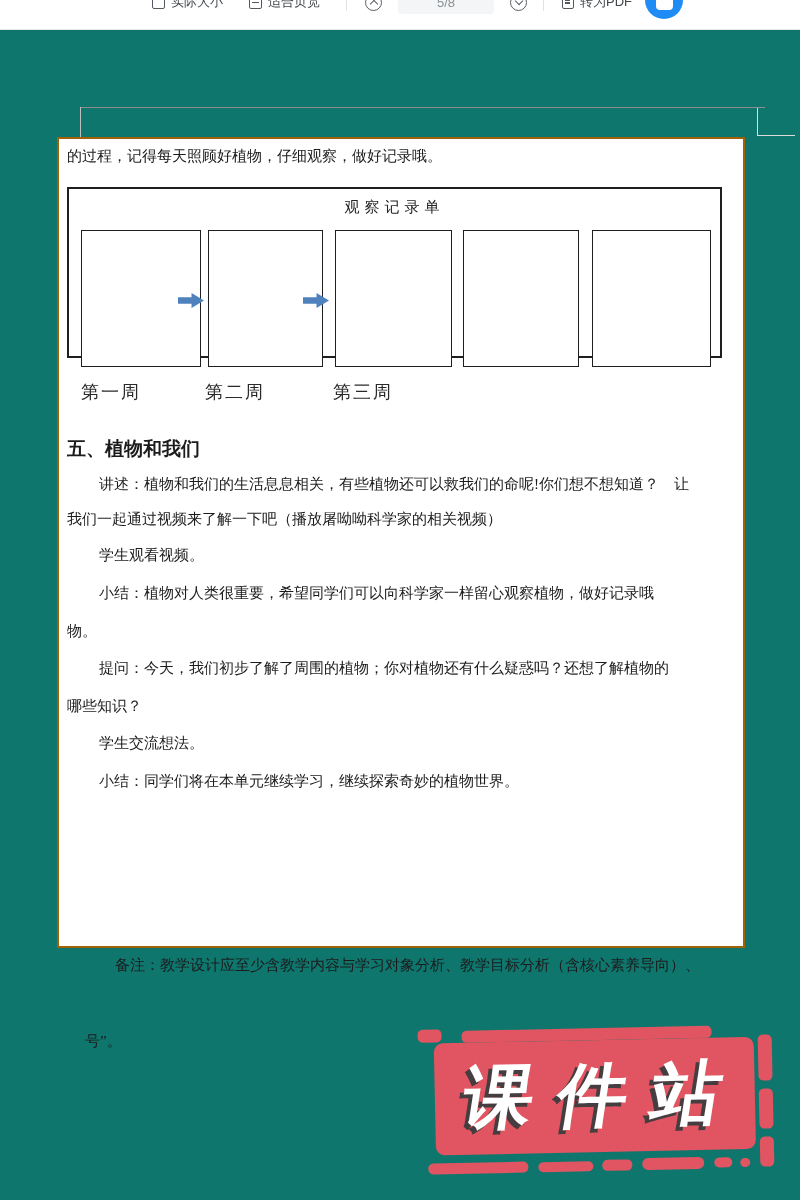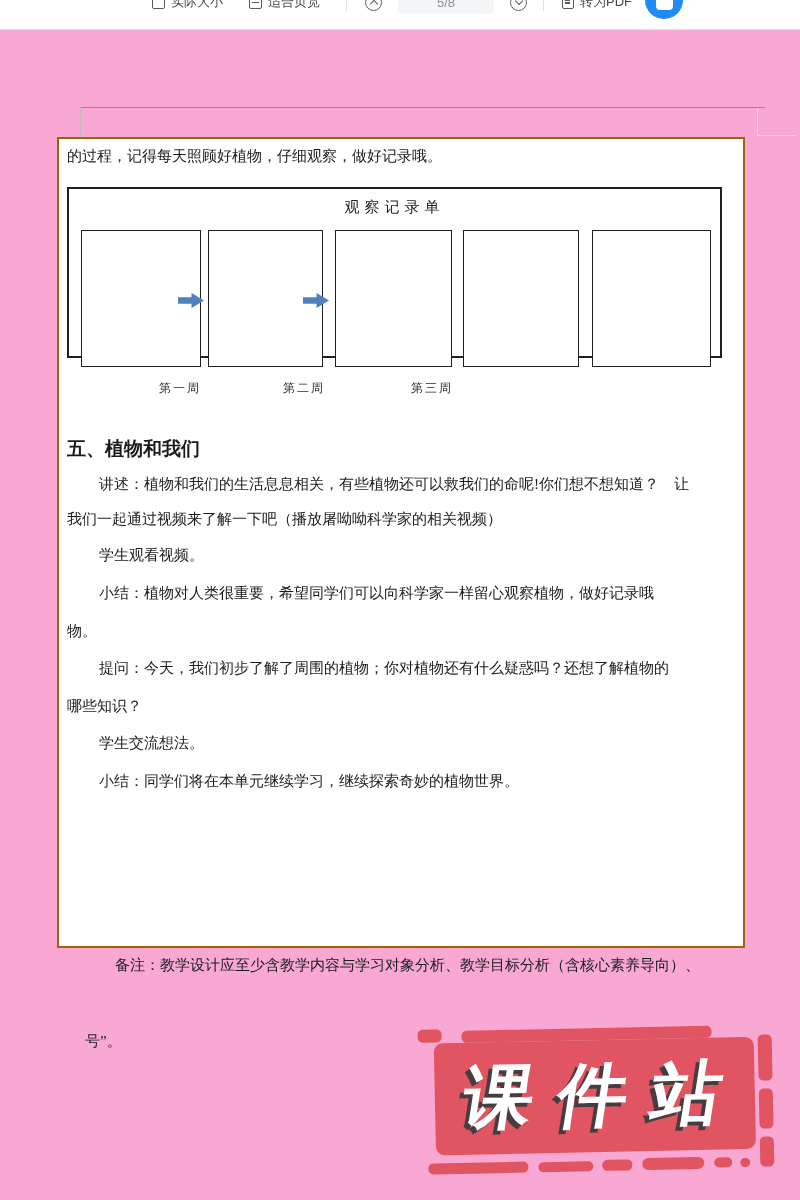--- a/index.html
+++ b/index.html
@@ -1,18 +1,18 @@
 <!DOCTYPE html>
 <html><head>
 <meta charset="utf-8">
 <style>
   * { margin:0; padding:0; box-sizing:border-box; }
   html,body { width:800px; height:1200px; background:#ffffff; overflow:hidden;
               font-family:"Liberation Sans", sans-serif; }
-  .screen { position:relative; width:800px; height:1200px; background:#f9a8d4; }
+  .screen { position:relative; width:800px; height:1200px; background:#0f766e; }
 
   
   .toolbar { position:absolute; top:0; left:0; width:800px; height:30px;
              background:#fff; border-bottom:1px solid #e6e6e6; overflow:hidden; }
   .toolbar-row { position:absolute; top:-10px; left:152px; height:24px;
                  display:flex; align-items:center; color:#41464b; font-size:13px; }
   .tb-item { display:flex; align-items:center; gap:6px; margin-right:26px; cursor:pointer; }
   .ico-sq { width:13px; height:13px; border:1.5px solid #555a60; border-radius:2px; position:relative; }
   .ico-sq.fit::after { content:""; position:absolute; left:2px; right:2px; top:5px; height:1.5px; background:#555a60; }
   .tb-sep { width:1px; height:18px; background:#e2e2e2; margin:0 18px 0 0; }
@@ -50,21 +50,21 @@
   .f1 { left:12px;  width:120px; }
   .f2 { left:139px; width:115px; }
   .f3 { left:266px; width:117px; }
   .f4 { left:394px; width:116px; }
   .f5 { left:523px; width:119px; }
   .warrow { position:absolute; top:104px; width:26px; height:15px; background:#4f81bd;
             clip-path:polygon(0 28%, 52% 28%, 52% 0, 100% 50%, 52% 100%, 52% 72%, 0 72%);
             filter:drop-shadow(0 0 0.5px #365f91); z-index:2; }
   .a1 { left:109px; }
   .a2 { left:234px; }
-  .week { position:absolute; top:191px; font-size:12px; color:#2a2a2a; letter-spacing:2px; width:120px; text-align:right; }
+  .week { position:absolute; top:191px; font-size:18px; color:#2a2a2a; letter-spacing:2px; width:120px; text-align:left; }
   .w1 { left:12px; } .w2 { left:136px; } .w3 { left:264px; }
 
   .sec-heading { position:absolute; left:8px; top:297px; font-size:19px; font-weight:bold; white-space:nowrap; }
 
   .p-line { position:absolute; left:8px; font-size:15px; white-space:nowrap; line-height:19px; }
   .p-line.ind { padding-left:32px; }
   .l0 { top:336px; } .l1 { top:371px; } .l2 { top:407px; }
   .l3 { top:445px; } .l4 { top:483px; } .l5 { top:520px; }
   .l6 { top:558px; } .l7 { top:595px; } .l8 { top:633px; }
 

